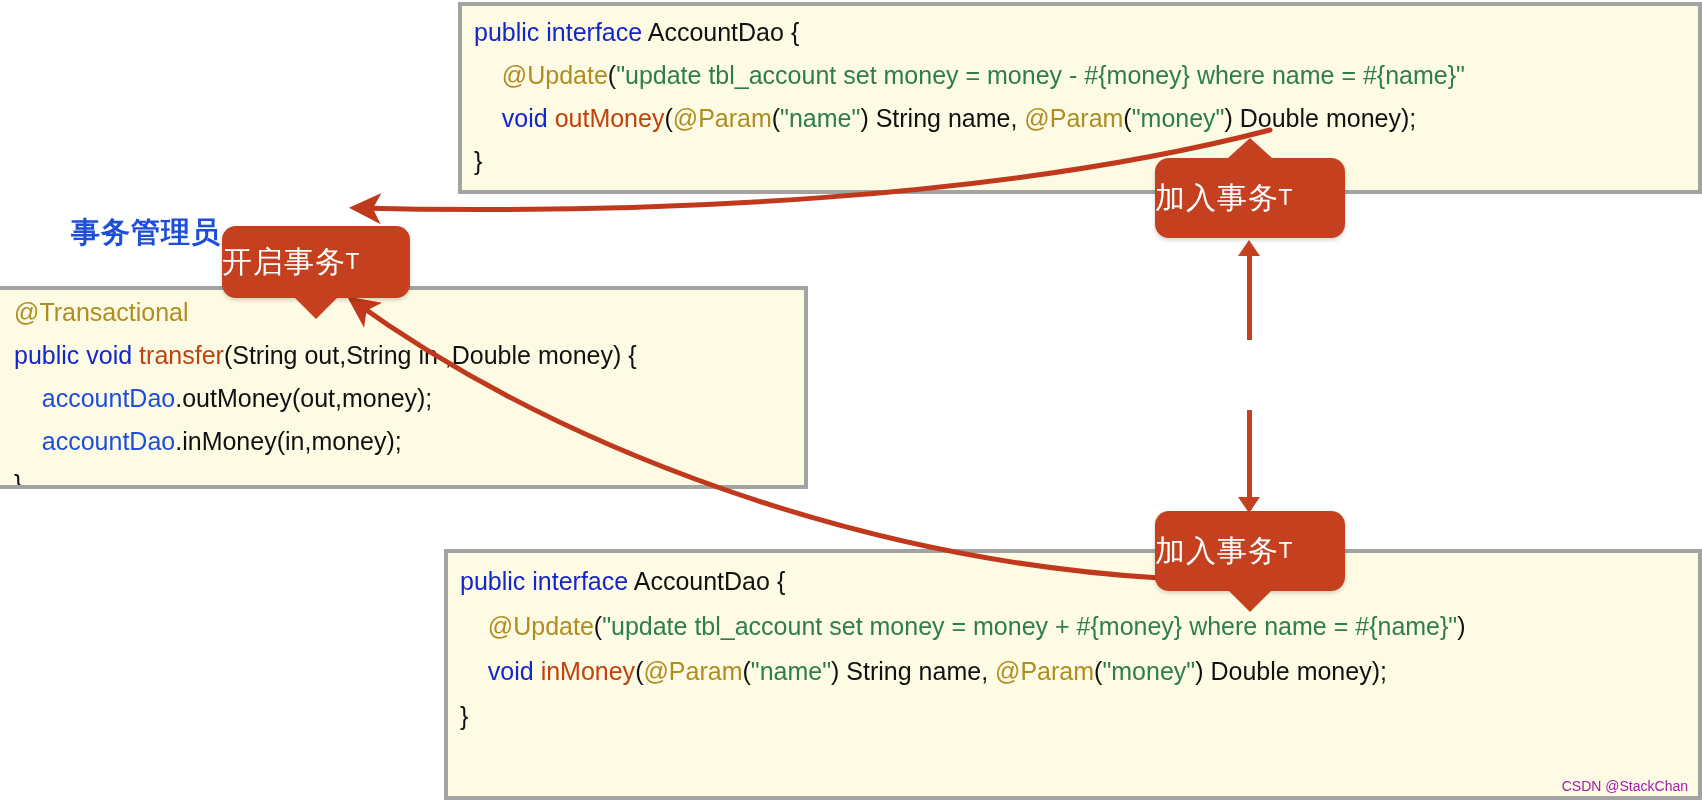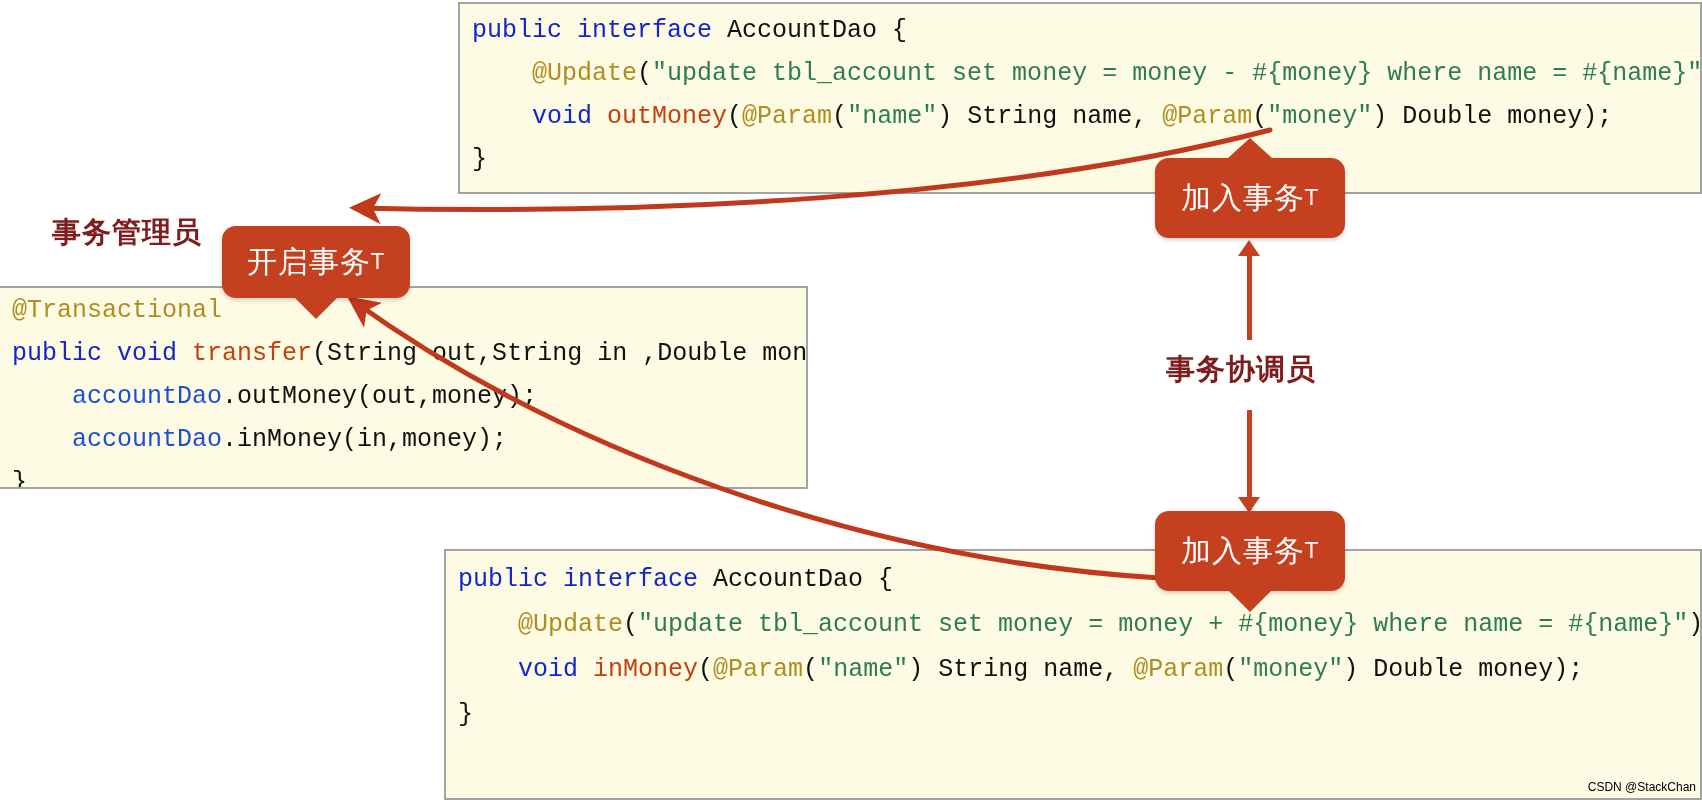--- a/index.html
+++ b/index.html
@@ -13,23 +13,23 @@
     height: 800px;
     overflow: hidden;
     background: #ffffff;
     font-family: "DejaVu Sans", sans-serif;
   }
 
   
   .code-box {
     position: absolute;
     background: #fdfbe3;
-    border: 2px solid #a3a3a3;
+    border: 4px solid #a3a3a3;
     box-sizing: border-box;
-    font-family: Liberation Mono, monospace;
+    font-family: Liberation Sans, sans-serif;
     white-space: pre;
     overflow: hidden;
   }
   .code-line {
     white-space: pre;
     line-height: 1.0;
   }
 
   
   .t-kw      { color: #1226cc; }          
@@ -75,21 +75,20 @@
   
   .bubble {
     position: absolute;
     background: #c4401f;
     border-radius: 14px;
     color: #ffffff;
     font-family: "DejaVu Sans", sans-serif;
     font-size: 30px;
     display: flex;
     align-items: center;
-    justify-content: center;
     box-shadow: 0 2px 4px rgba(0,0,0,0.18);
     letter-spacing: 1px;
   }
   .bubble .sub { font-size: 21px; }
 
   
   .tail-down {
     position: absolute;
     left: 50%;
     bottom: -21px;
@@ -111,26 +110,27 @@
     border-bottom: 20px solid #c4401f;
   }
 
   #bubble-start   { left: 222px;  top: 226px; width: 188px; height: 72px; }
   #bubble-join-1  { left: 1155px; top: 158px; width: 190px; height: 80px; }
   #bubble-join-2  { left: 1155px; top: 511px; width: 190px; height: 80px; }
 
   
   .role-label {
     position: absolute;
-    color: #7f1d1d;
+    color: #1d4ed8;
     font-family: "DejaVu Sans", sans-serif;
     font-weight: bold;
     font-size: 29px;
     letter-spacing: 1px;
     white-space: nowrap;
+    margin-left: 19px;
   }
   #label-manager     { left: 52px;  top: 213px; }
   #label-coordinator { left: 1166px; top: 350px; }
 
   
   #arrows {
     position: absolute;
     left: 0; top: 0;
     width: 1702px; height: 800px;
     pointer-events: none;
@@ -157,24 +157,24 @@
     left: 1238px; top: 497px;
     width: 0; height: 0;
     border-left: 11px solid transparent;
     border-right: 11px solid transparent;
     border-top: 16px solid #c4401f;
   }
 
   
   #watermark {
     position: absolute;
-    right: 6px;
+    right: 14px;
     bottom: 6px;
-    color: #000000;
-    font-size: 12px;
+    color: #a21caf;
+    font-size: 14px;
     font-family: "Liberation Sans", sans-serif;
   }
 </style>
 </head>
 <body>
 
 <div id="stage">
 
   <div class="code-box" id="code-top"><div class="code-line"><span class="t-kw">public</span><span class="t-plain"> </span><span class="t-kw">interface</span><span class="t-plain"> AccountDao {</span></div><div class="code-line"><span class="t-plain">    </span><span class="t-ann">@Update</span><span class="t-plain">(</span><span class="t-str">"update tbl_account set money = money - #{money} where name = #{name}"</span></div><div class="code-line"><span class="t-plain">    </span><span class="t-kw">void</span><span class="t-plain"> </span><span class="t-method">outMoney</span><span class="t-plain">(</span><span class="t-ann">@Param</span><span class="t-plain">(</span><span class="t-str">"name"</span><span class="t-plain">) String name, </span><span class="t-ann">@Param</span><span class="t-plain">(</span><span class="t-str">"money"</span><span class="t-plain">) Double money);</span></div><div class="code-line"><span class="t-plain">}</span></div></div>
 
@@ -189,21 +189,20 @@
       </marker>
     </defs>
 
     <path d="M 1270,130 C 1000,200 640,215 355,208" fill="none" stroke="#c0391c" stroke-width="5" stroke-linecap="round" marker-end="url(#ah)"></path>
 
     <path d="M 1160,578 C 860,560 560,450 352,300" fill="none" stroke="#c0391c" stroke-width="5" stroke-linecap="round" marker-end="url(#ah)"></path>
   </svg>
 
   <div class="role-label" id="label-manager">事务管理员</div>
 
-  <div class="role-label" id="label-coordinator">事务协调员</div>
 
   <div class="vhead-up"></div>
   <div class="vconn" id="vconn-up"></div>
 
   <div class="vconn" id="vconn-down"></div>
   <div class="vhead-down"></div>
 
   <div class="bubble" id="bubble-start">
     <span>开启事务</span>
       <span class="sub">T</span>

